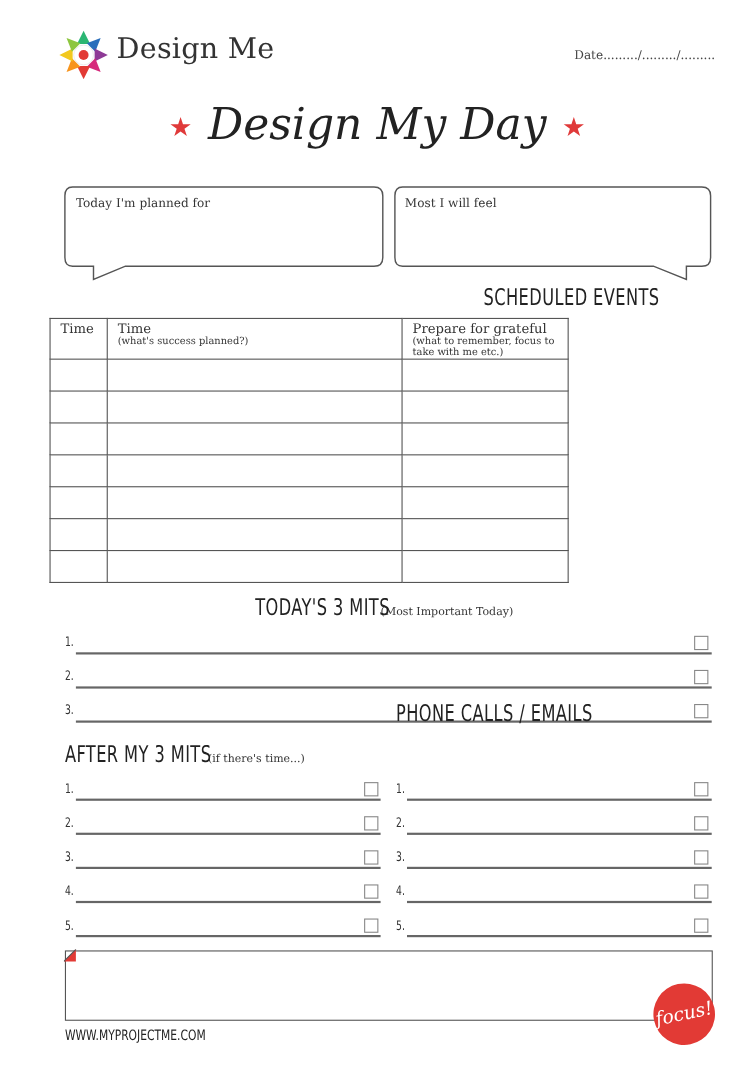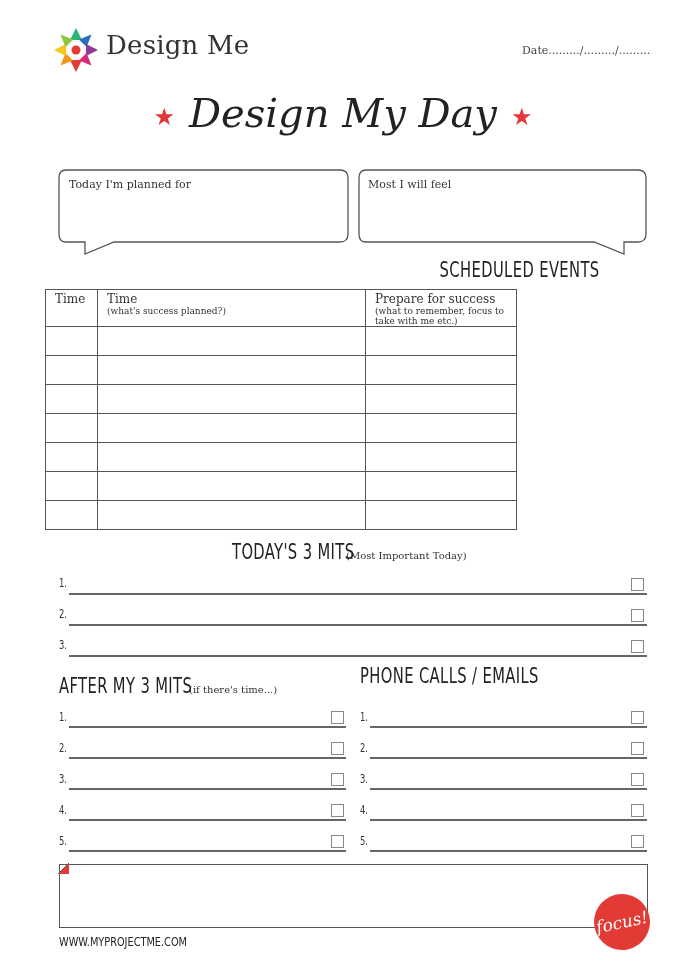--- a/index.html
+++ b/index.html
@@ -61,21 +61,21 @@
 
 <div class="abs" style="left:0;width:622px;top:258px;text-align:right;">
   <span class="section-title hand" style="transform-origin:center;">SCHEDULED EVENTS</span>
 </div>
 
 <table class="events">
   <tbody>
       <tr>
     <th style="width:42px;"><span>Time</span></th>
     <th style="width:258px;"><span>Time</span><small>(what's success planned?)</small></th>
-    <th><span>Prepare for success</span><small>(what to remember, focus to take with me etc.)</small></th>
+    <th><span>Prepare for grateful</span><small>(what to remember, focus to take with me etc.)</small></th>
   </tr>
   <tr>
         <td></td>
         <td></td>
         <td></td>
       </tr>
   <tr>
         <td></td>
         <td></td>
         <td></td>
@@ -123,21 +123,21 @@
 
   <span class="num" style="left:59px;top:638px;">3.</span>
   <div class="line-row" style="left:69px;top:655px;width:578px;"></div>
   <div class="cb" style="left:631px;top:640px;"></div>
 </div>
 
 <div class="abs" style="left:59px;top:674px;white-space:nowrap;">
   <span class="section-title hand" style="width:130px;">AFTER MY 3 MITS</span><span style="font-size:10px;">(if there's time...)</span>
 </div>
 
-<div class="abs" style="left:360px;top:664px;white-space:nowrap;">
+<div class="abs" style="left:360px;top:636px;white-space:nowrap;">
   <span class="section-title hand">PHONE CALLS / EMAILS</span>
 </div>
 
 <div>
   <span class="num" style="left:59px;top:710px;">1.</span>
   <div class="line-row" style="left:69px;top:726px;width:277px;"></div>
   <div class="cb" style="left:331px;top:711px;"></div>
 
   <span class="num" style="left:59px;top:741px;">2.</span>
   <div class="line-row" style="left:69px;top:757px;width:277px;"></div>

